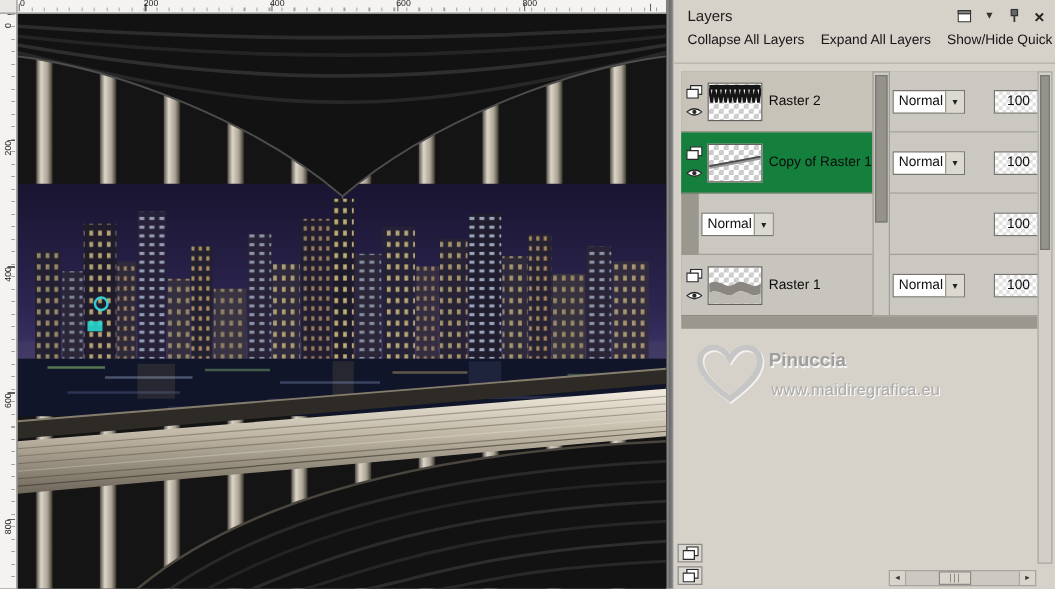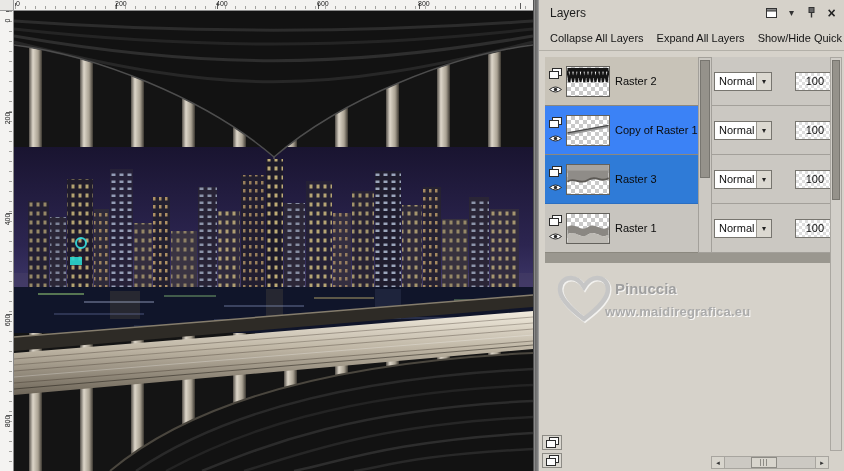--- a/index.html
+++ b/index.html
@@ -40,28 +40,28 @@
     background:linear-gradient(90deg,#9a9a9a,#6a6a6a 30%,#7d7d7d 70%,#ababab);}
 
   
   .panel{position:relative;flex:1;background:var(--panel_bg,#d6d2ca);overflow:hidden;}
   .ptitle{position:absolute;left:11px;top:6px;font-size:12px;color:#1c1c1c;}
   .ticons{position:absolute;right:7px;top:5px;display:flex;align-items:center;gap:9px;height:15px;}
   .ticon{display:inline-flex;align-items:center;justify-content:center;height:13px;min-width:11px;color:#333;}
   .ticon.glyph{font-size:10px;line-height:11px;}
   .ticon.close{font-size:14px;font-weight:bold;line-height:12px;color:#222;}
   .panel-toolbar{position:absolute;left:0;top:26px;right:0;height:25px;display:flex;
-    align-items:center;gap:13px;padding-left:11px;font-size:11px;color:#151515;
+    align-items:flex-start;gap:13px;padding-left:11px;font-size:11px;color:#151515;
     border-bottom:1px solid #b3b0a8;white-space:nowrap;overflow:hidden;}
   .tbtn{cursor:default;}
 
   .layers-list{position:absolute;left:6px;top:57px;width:296px;height:206px;background:#9a978f;}
   .lrow{height:49px;display:flex;}
   .lleft{width:153px;display:flex;align-items:center;border-bottom:1px solid #8b887f;background:#c8c3b8;}
-  .lrow:nth-child(2) .lleft{background:#3b82f6;}
+  .lrow:nth-child(2) .lleft{background:#15803d;}
   .lrow:nth-child(4) .lleft{background:#c8c5bf;text-align:center;}
   .lrow.selected .lleft{background:var(--selected_row,#2f7bd7);border-bottom-color:#2a6ec2;}
   .icol{width:21px;display:flex;flex-direction:column;align-items:center;gap:6px;flex:none;}
   .rowicon{display:inline-flex;}
   .thumb{position:relative;width:44px;height:31px;border:1px solid #63615c;flex:none;overflow:hidden;}
   .thumb svg{position:absolute;left:0;top:0;width:100%;height:100%;}
   .lname{margin-left:5px;font-size:11px;color:#0b0b0b;white-space:nowrap;overflow:hidden;}
   .lmid{width:14px;flex:none;}
   .lright{flex:1;display:flex;align-items:center;background:#cbc8c2;
     border-bottom:1px solid #a3a09a;padding-left:2px;justify-content:space-between;}
@@ -97,21 +97,21 @@
     background-image:repeating-linear-gradient(90deg,#8d8b85 0 1px,transparent 1px 3px);
     background-size:8px 7px;background-position:center;background-repeat:no-repeat;}
   .bl-buttons{position:absolute;left:3px;bottom:3px;display:flex;flex-direction:column;gap:3px;}
   .blbtn{width:20px;height:15px;background:#dbd8d1;border:1px solid #8d8b85;display:flex;
     align-items:center;justify-content:center;}
 
   .watermark{position:absolute;left:8px;top:272px;width:262px;height:66px;}
   .heart{position:absolute;left:6px;top:2px;}
   .wm-name{position:absolute;left:68px;top:8px;font-size:15px;font-weight:bold;color:#9f9f9f;
     text-shadow:1px 1px 0 rgba(255,255,255,0.85);}
-  .wm-site{position:absolute;left:58px;top:32px;font-size:13px;font-weight:bold;color:#ababab;
+  .wm-site{position:absolute;left:70px;top:32px;font-size:13px;font-weight:normal;color:#ababab;
     text-shadow:1px 1px 0 rgba(255,255,255,0.85);letter-spacing:0.2px;}
 </style>
 </head>
 <body>
 
 <div class="app">
 
   <div class="canvas-area">
     <div class="ruler-h">
       <span class="hmark m0">0</span>
@@ -367,44 +367,20 @@
             <span class="ddl">Normal</span>
             <span class="ddb">▾</span>
           </div>
           <div class="op">
             <span>100</span>
           </div>
         </div>
       </div>
 
       <div class="lrow selected">
-        <div class="lleft">
-          <div class="icol">
-            <span class="rowicon">
-              <svg width="13" height="11" viewBox="0 0 13 11">
-                  <rect x="3.5" y="0.5" width="9" height="7" fill="#fdfdfd" stroke="#2b2b2b"></rect>
-                  <rect x="0.5" y="3.5" width="9" height="7" fill="#fdfdfd" stroke="#2b2b2b"></rect>
-                </svg>
-            </span>
-            <span class="rowicon">
-              <svg width="13" height="9" viewBox="0 0 13 9">
-                  <path d="M0.5,4.5 Q6.5,-0.5 12.5,4.5 Q6.5,9.5 0.5,4.5 Z" fill="#fdfdfd" stroke="#2b2b2b"></path>
-                  <circle cx="6.5" cy="4.5" r="1.7" fill="#2b2b2b"></circle>
-                </svg>
-            </span>
-          </div>
-          <div class="thumb checkerbg">
-            <svg viewBox="0 0 44 31">
-                <path d="M0,0 H44 V14 C37,20 31,10 22,16 C13,22 7,12 0,18 Z" fill="#8f8c88"></path>
-                <rect x="0" y="0" width="44" height="6" fill="#a6a39f"></rect>
-                <path d="M0,18 C7,12 13,22 22,16 C31,10 37,20 44,14" fill="none" stroke="#5c5955" stroke-width="2"></path>
-              </svg>
-          </div>
-          <span class="lname">Raster 3</span>
-        </div>
         <div class="lmid"></div>
         <div class="lright">
           <div class="dd">
             <span class="ddl">Normal</span>
             <span class="ddb">▾</span>
           </div>
           <div class="op">
             <span>100</span>
           </div>
         </div>

